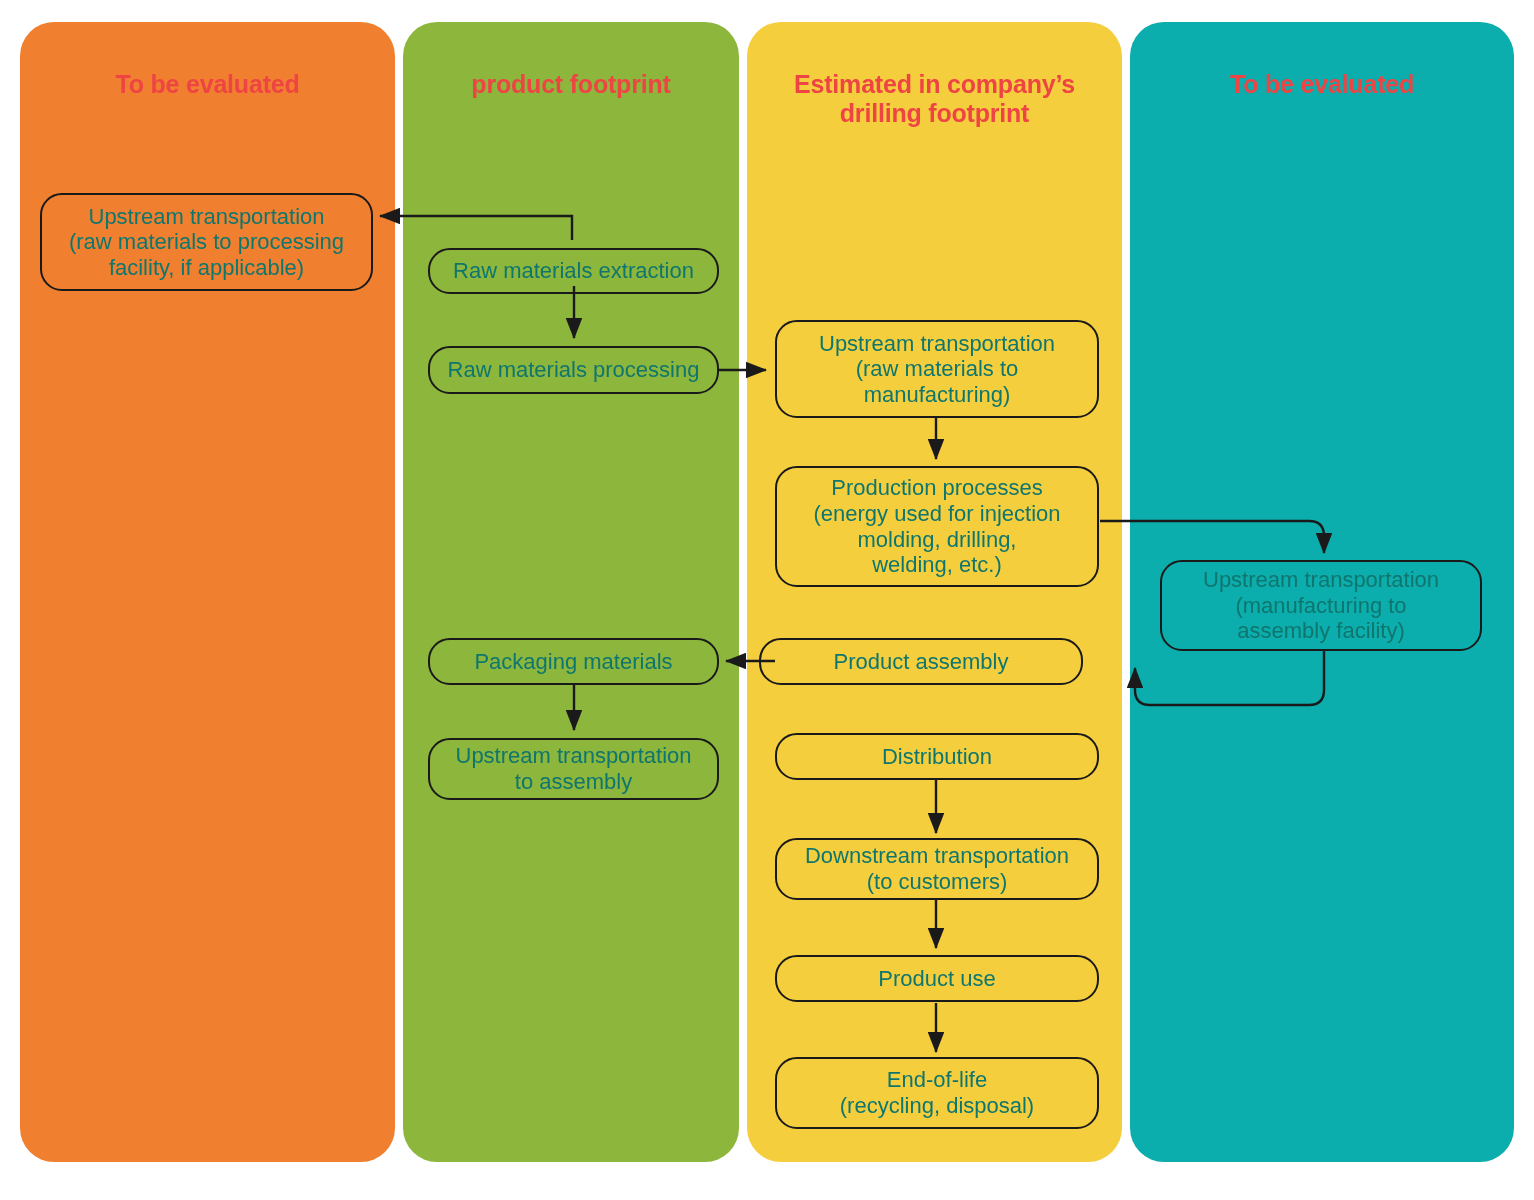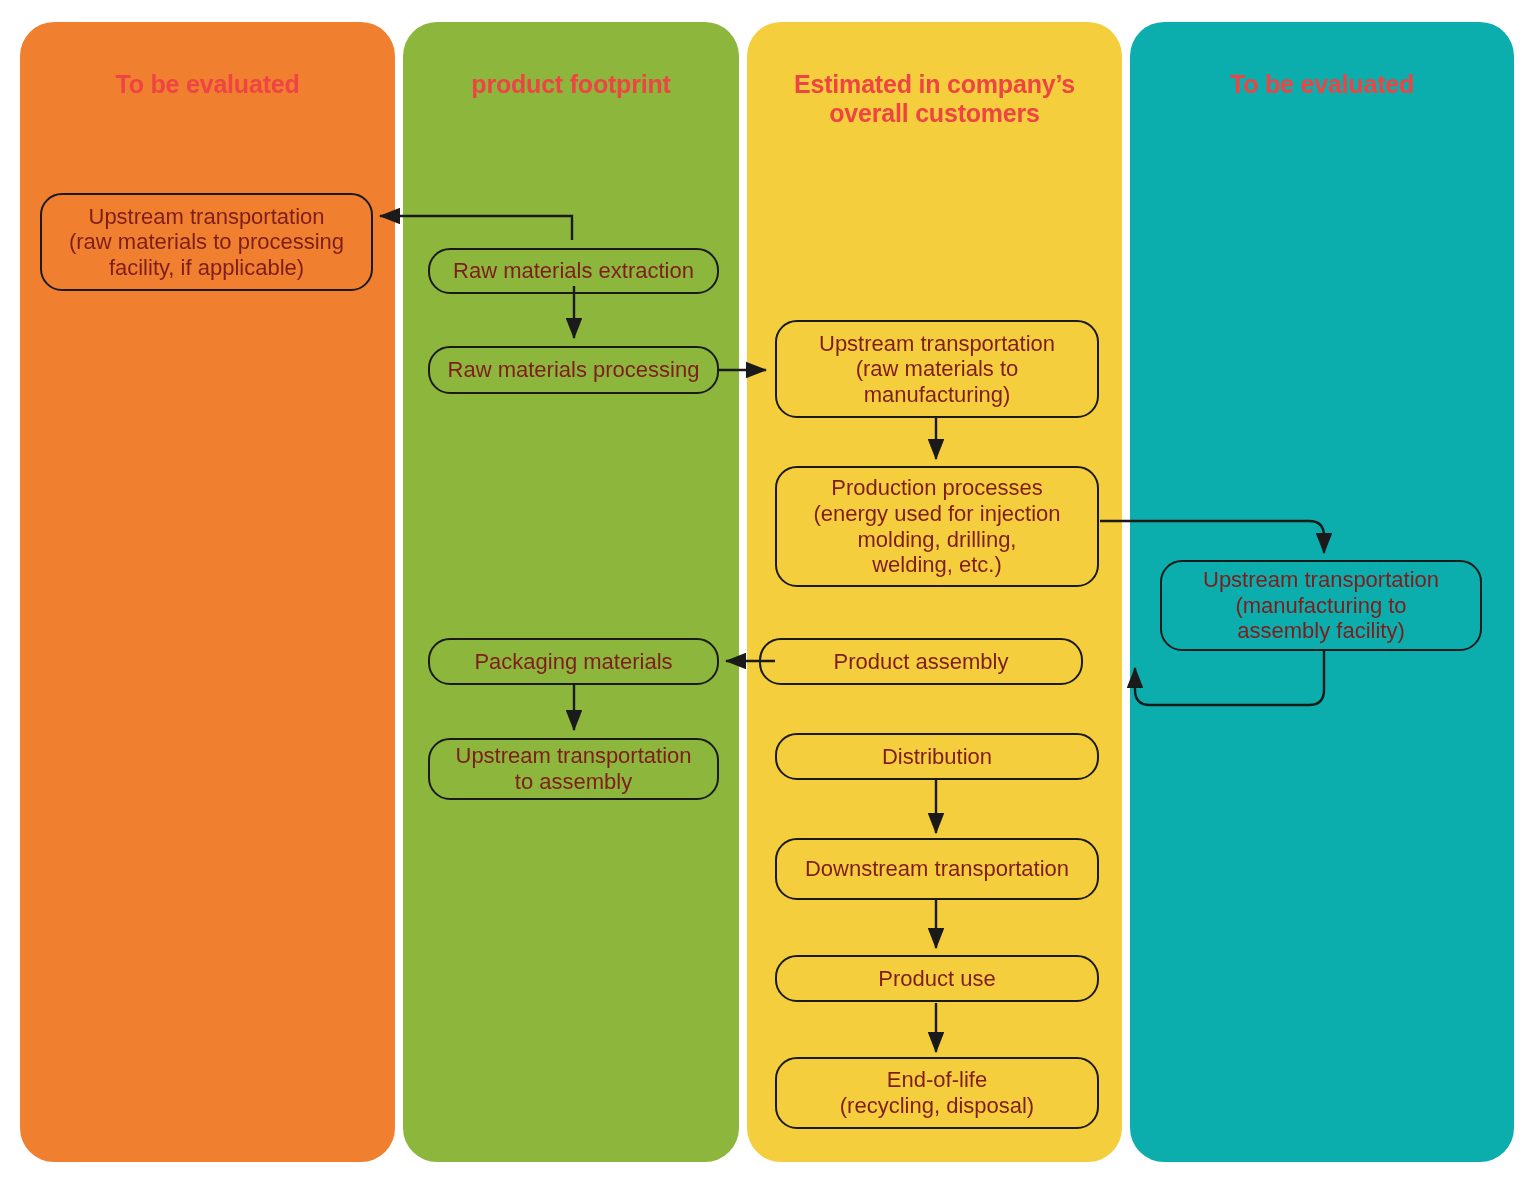--- a/index.html
+++ b/index.html
@@ -34,21 +34,21 @@
     position: absolute;
     box-sizing: border-box;
     border: 2.2px solid #1a1a1a;
     border-radius: 22px;
     display: flex;
     align-items: center;
     justify-content: center;
     text-align: center;
     font-size: 22px;
     line-height: 1.16;
-    color: #7f1d1d;
+    color: #0f766e;
     padding: 2px 8px;
   }
   .node span { display: block; width: 100%; }
   svg.wires {
     position: absolute;
     left: 0;
     top: 0;
     width: 1534px;
     height: 1200px;
     pointer-events: none;
@@ -68,21 +68,21 @@
   <div class="col-header" style="left:20px; width:375px; top:70px;">
     <div>To be evaluated</div>
   </div>
 
   <div class="col-header" style="left:403px; width:336px; top:70px;">
     <div>product footprint</div>
   </div>
 
   <div class="col-header" style="left:747px; width:375px; top:70px;">
     <div>Estimated in company’s</div>
-    <div>overall customers</div>
+    <div>drilling footprint</div>
   </div>
 
   <div class="col-header" style="left:1130px; width:384px; top:70px;">
     <div>To be evaluated</div>
   </div>
 
   <svg class="wires" viewBox="0 0 1534 1200">
     <defs>
       <marker id="arrowhead" markerWidth="9" markerHeight="7" refX="8.5" refY="3.5" orient="auto" markerUnits="strokeWidth">
         <polygon points="0 0, 9 3.5, 0 7" fill="#1a1a1a"></polygon>
@@ -160,20 +160,21 @@
     <span>Product assembly</span>
   </div>
 
   <div class="node" style="left:775px; top:733px; width:324px; height:47px;">
     <span>Distribution</span>
   </div>
 
   <div class="node" style="left:775px; top:838px; width:324px; height:62px;">
     <span>
       <span>Downstream transportation</span>
+      <span>(to customers)</span>
     </span>
   </div>
 
   <div class="node" style="left:775px; top:955px; width:324px; height:47px;">
     <span>Product use</span>
   </div>
 
   <div class="node" style="left:775px; top:1057px; width:324px; height:72px;">
     <span>
       <span>End-of-life</span>

